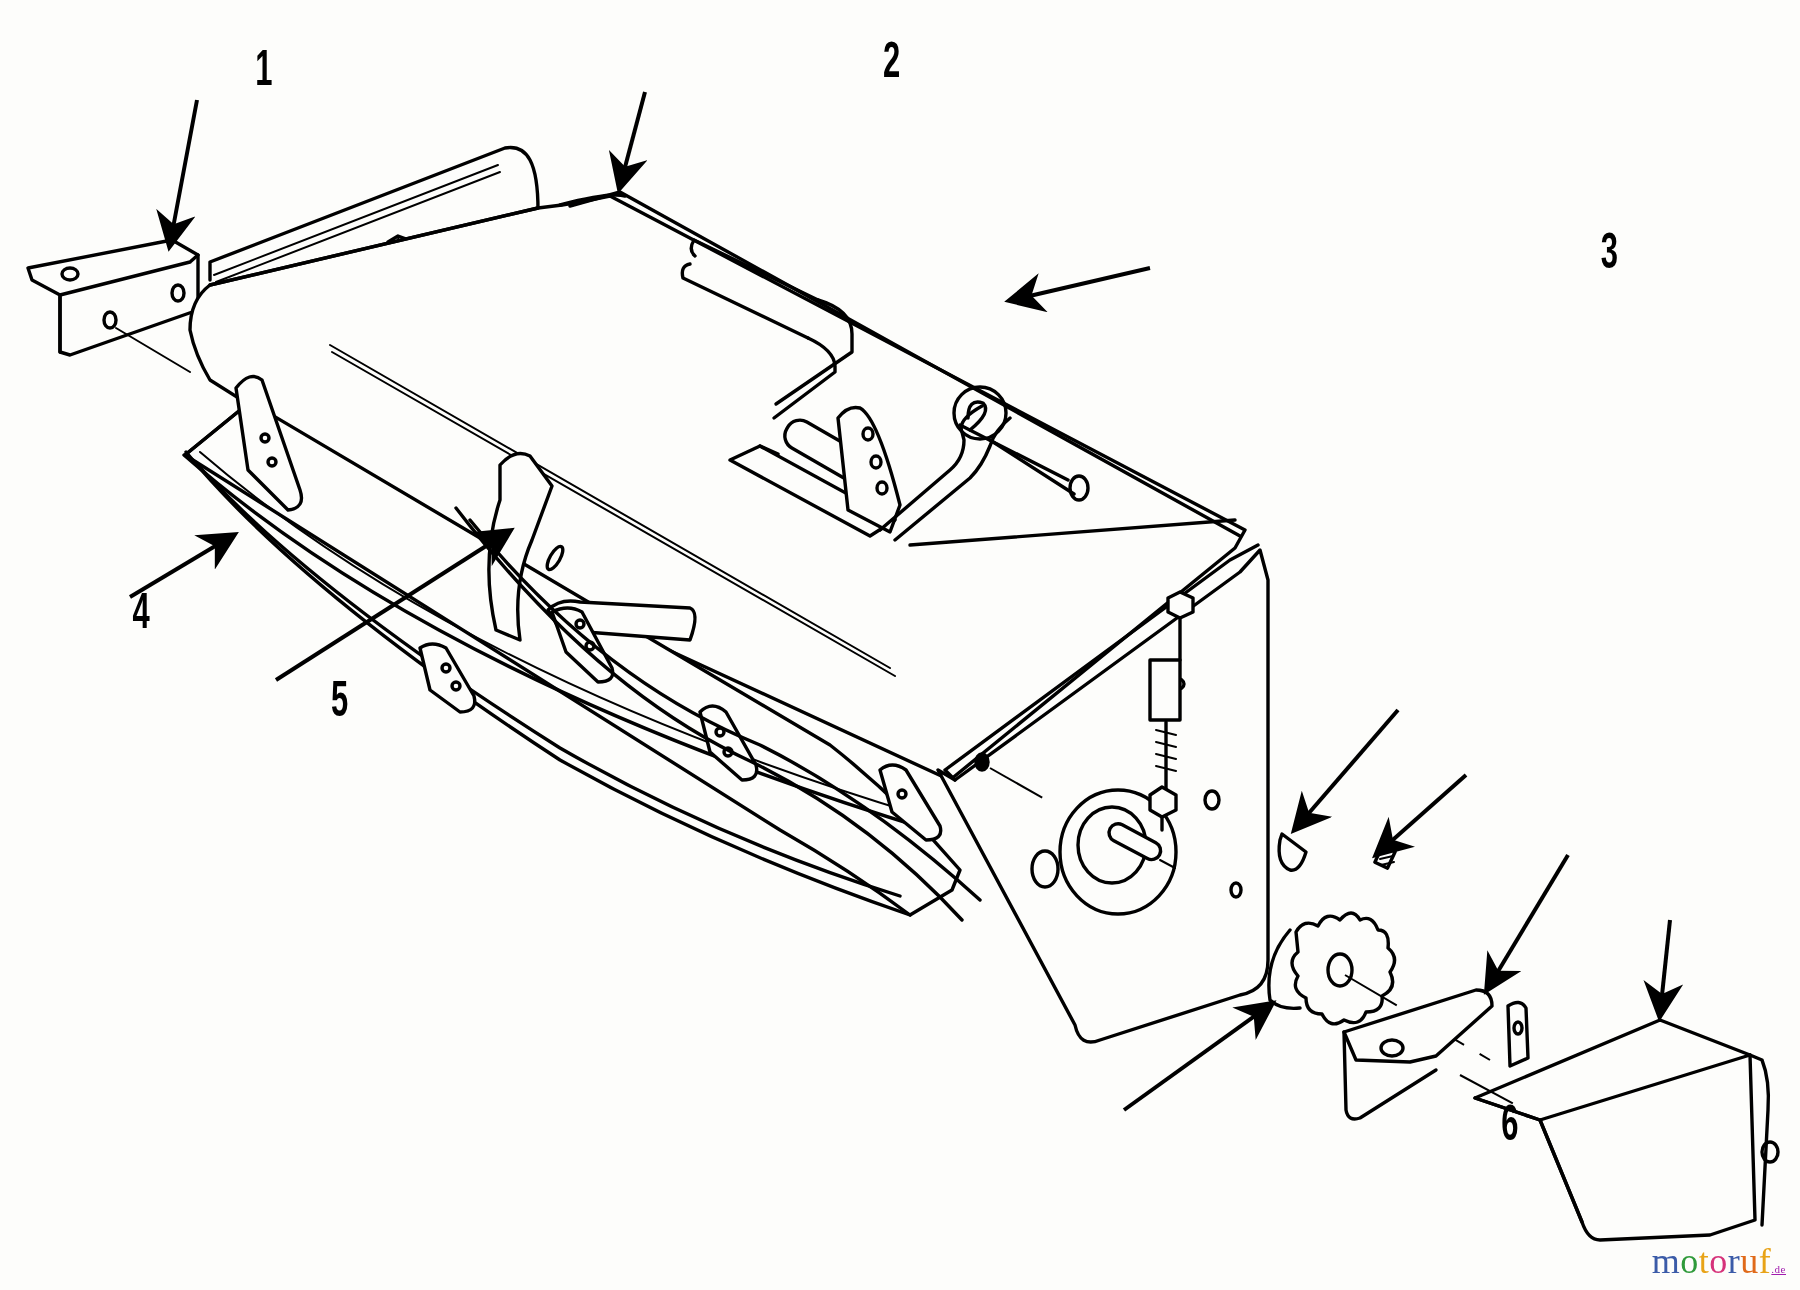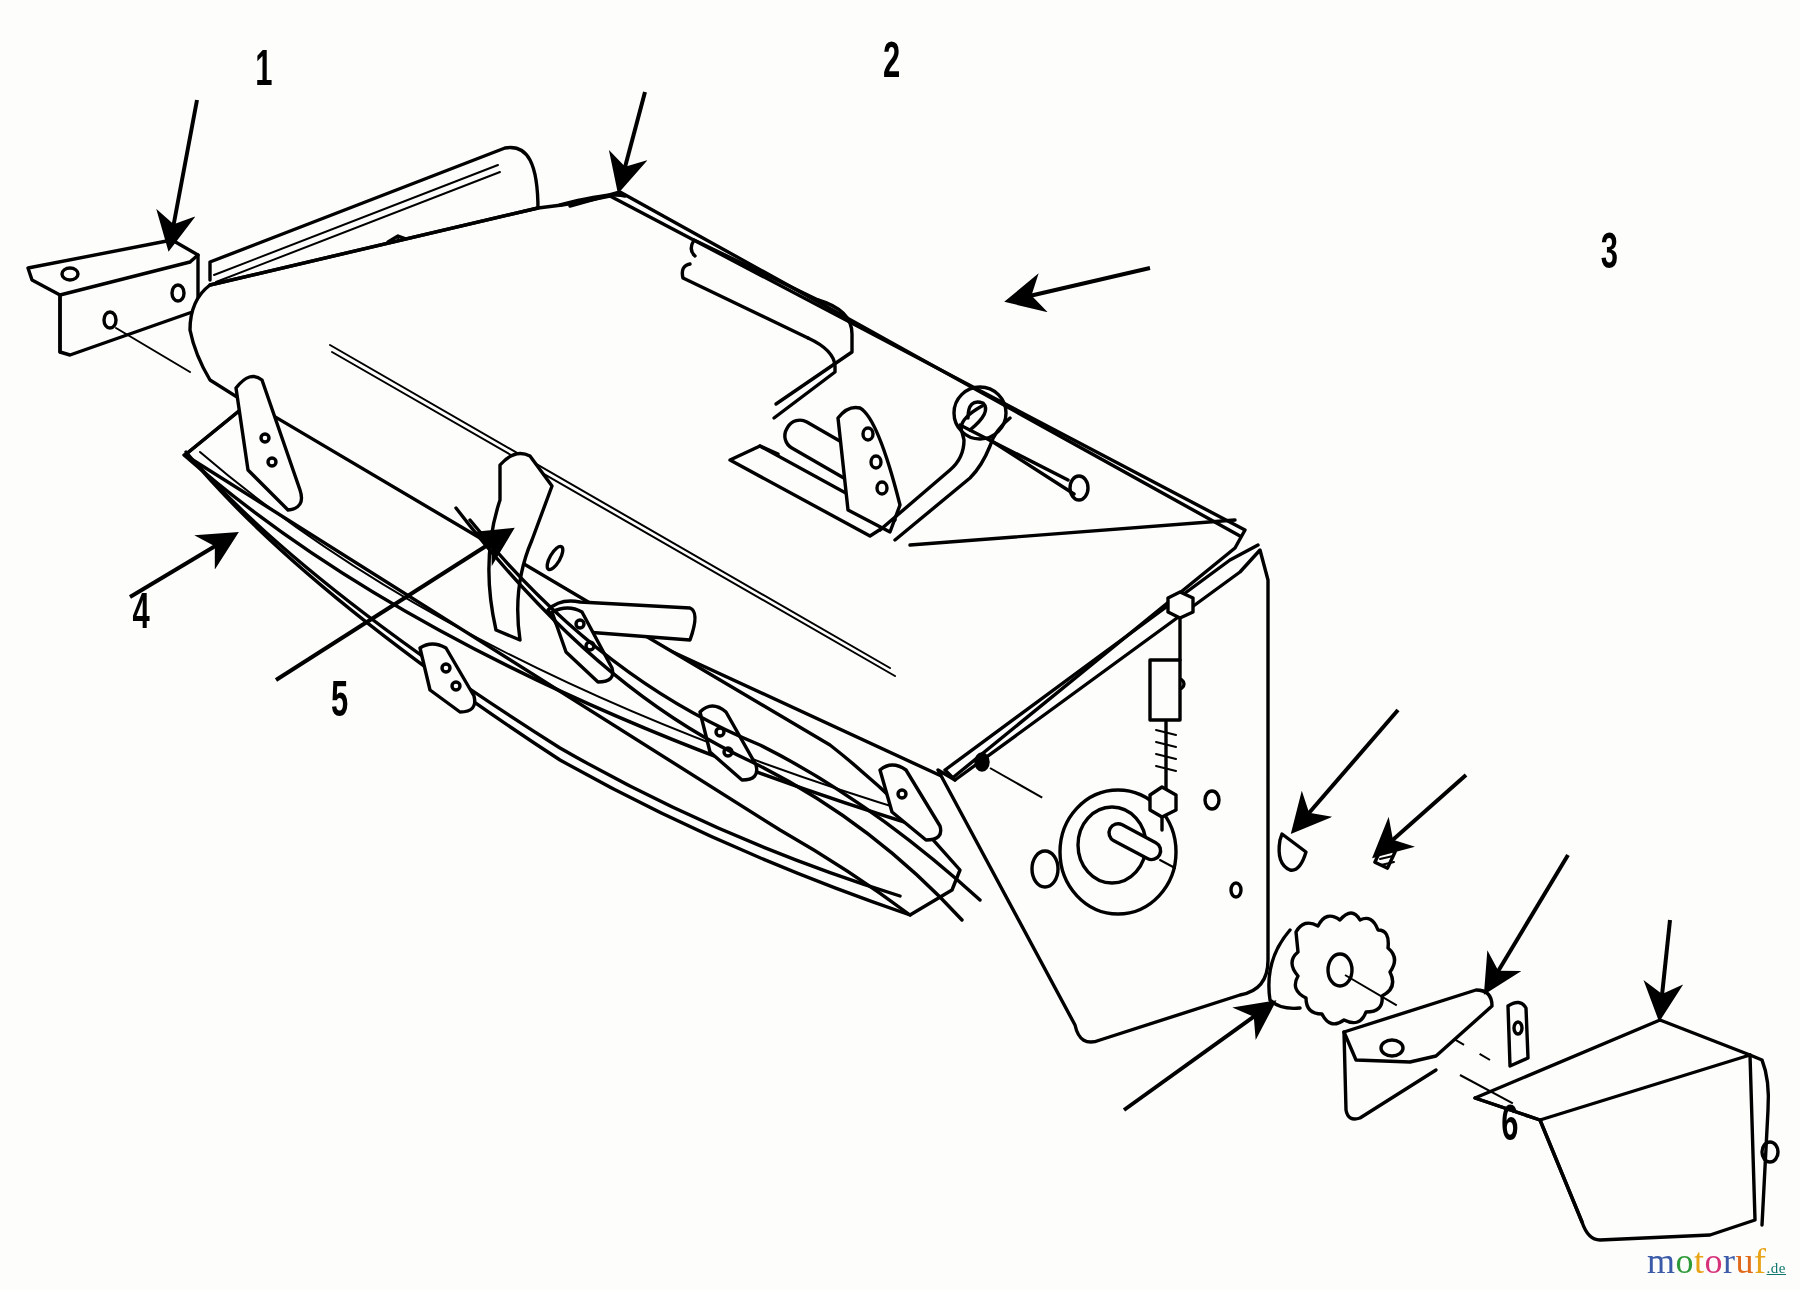--- a/index.html
+++ b/index.html
@@ -6,21 +6,21 @@
   body { width: 1800px; height: 1290px; overflow: hidden; position: relative; font-family: "Liberation Sans", sans-serif; }
   #diagram { position: absolute; left: 0; top: 0; width: 1800px; height: 1290px; }
   .ln { fill: none; stroke: #000; stroke-width: 3.4; stroke-linecap: round; stroke-linejoin: round; }
   .thin { fill: none; stroke: #000; stroke-width: 2; stroke-linecap: round; }
   .hid { fill: none; stroke: #000; stroke-width: 2; stroke-dasharray: 60 18; }
   .fillw { fill: #fdfdfb; stroke: #000; stroke-width: 3.4; stroke-linejoin: round; }
   .dot { fill: #000; }
   .callout-num { font-family: "Liberation Sans", sans-serif; font-weight: bold; font-size: 50px; fill: #000; transform-box: fill-box; }
   .callout-line { stroke: #000; stroke-width: 4; fill: none; }
   .watermark { position: absolute; right: 14px; bottom: 8px; font-family: "Liberation Serif", serif; font-size: 36px; letter-spacing: 0.5px; }
-  .watermark .tld { font-size: 15px; color: #0f766e; text-decoration: underline; }
+  .watermark .tld { font-size: 11px; color: #a21caf; text-decoration: underline; }
 </style>
 </head>
 <body>
 
 <svg id="diagram" viewBox="0 0 1800 1290" xmlns="http://www.w3.org/2000/svg">
 
   <g>
     <path class="fillw" d="M28,268 L172,240 L198,255 L198,310 L70,355 L60,352 L60,295 L32,280 Z"></path>
     <path class="ln" d="M60,295 L190,262 M190,262 L198,255 M60,295 L60,352"></path>
     <ellipse class="ln" cx="70" cy="274" rx="8" ry="6"></ellipse>

